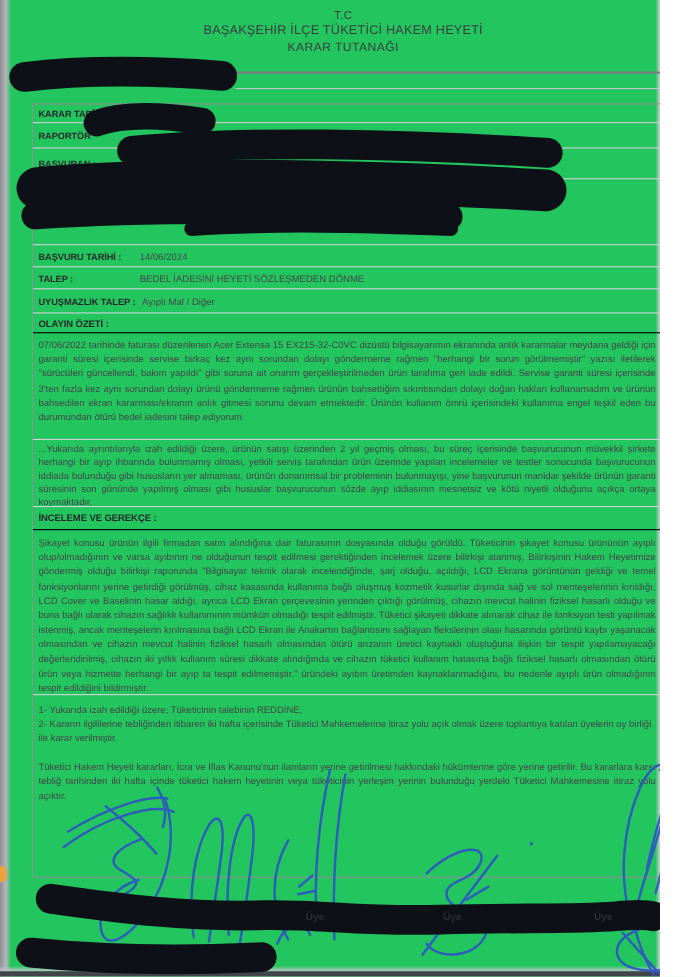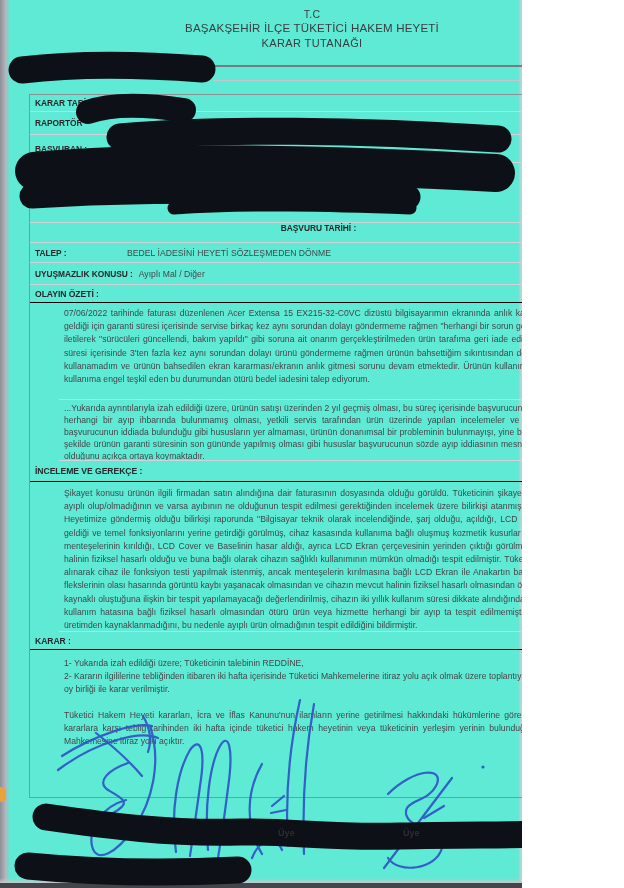--- a/index.html
+++ b/index.html
@@ -1,18 +1,18 @@
 <!DOCTYPE html>
 <html><head>
 <meta charset="utf-8">
 <style>
   html,body{margin:0;padding:0;background:#ffffff;}
   .page{
-    position:relative;width:522px;height:888px;overflow:hidden;
-    background:#5eead4;
+    position:relative;width:600px;height:888px;overflow:hidden;
+    background:#22c55e;
     font-family:"Liberation Sans",sans-serif;
     -webkit-font-smoothing:antialiased;
   }
   
   .edge-left{position:absolute;left:0;top:0;width:10px;height:888px;
     background:linear-gradient(90deg,#8e8e96 0%,#b5b5bc 55%,rgba(250,250,248,0) 100%);}
   .edge-right{position:absolute;right:0;top:0;width:4px;height:888px;
     background:linear-gradient(270deg,#cfcfd5 0%,rgba(250,250,248,0) 100%);}
   .edge-bottom{position:absolute;left:0;top:883px;width:624px;height:5px;background:#43454b;}
   .edge-bottom-soft{position:absolute;left:0;top:878px;width:624px;height:5px;
@@ -28,26 +28,26 @@
   .hr2{position:absolute;left:214px;top:80px;width:389px;height:1px;background:#c6c6cc;}
 
   
   .doc-table{position:absolute;left:29px;top:94px;width:574px;height:704px;
     border:1.3px solid #8f8f96;box-sizing:border-box;background:transparent;}
   .row{display:flex;align-items:center;border-bottom:1px solid #d2d2d8;box-sizing:border-box;padding-left:5px;overflow:hidden;}
   .row .lbl{font-weight:700;font-size:8.4px;color:#27272b;letter-spacing:-.05px;flex:0 0 92px;}
   .row.wide-lbl .lbl{flex:0 0 auto;margin-right:6px;}
   .row .val{font-size:8.6px;color:#46464b;letter-spacing:.05px;}
   .r0{height:17px;} .r1{height:23px;} .r2{height:28px;} .r3{height:60px;}
-  .r4{height:20px;flex-direction:column;} .r5{height:20px;} .r6{height:22px;} .r7{height:22px;}
+  .r4{height:20px;} .r5{height:20px;} .r6{height:22px;} .r7{height:22px;}
   .sec-head{height:18px;display:flex;align-items:center;border-bottom:1px solid #000000;box-sizing:border-box;padding-left:5px;
     font-weight:700;font-size:8.6px;color:#26262a;letter-spacing:-.05px;overflow:hidden;}
   .sec-head.tall{height:21px;}
   .para{border-bottom:1px solid #d2d2d8;box-sizing:border-box;padding:4px 6px 0 5px;
-    font-size:8.6px;line-height:13.2px;color:#45454a;text-align:justify;overflow:hidden;letter-spacing:.02px;margin-left:29px;}
+    font-size:8.6px;line-height:13.2px;color:#45454a;text-align:justify;overflow:hidden;letter-spacing:.02px;}
   .p-olay{height:97px;}
   .p-savunma{height:61px;line-height:12.1px;padding-top:2px;}
   .p-inceleme{height:150px;padding-top:5px;}
   .p-karar{height:109px;border-bottom:none;text-align:left;}
   .p-karar .item{margin:0;padding:0;}
   .p-karar .item1{margin-top:3px;}
   .p-karar .notice{margin-top:12px;text-align:justify;}
 
   
   .uye{position:absolute;top:828px;font-weight:700;font-size:9px;color:#2d2d31;z-index:6;}
@@ -95,33 +95,32 @@
     </div>
     <div class="row r4">
       <span class="lbl">BAŞVURU TARİHİ :</span>
       <span class="val">14/06/2024</span>
     </div>
     <div class="row r5">
       <span class="lbl">TALEP :</span>
       <span class="val">BEDEL İADESİNİ HEYETİ SÖZLEŞMEDEN DÖNME</span>
     </div>
     <div class="row r7 wide-lbl">
-      <span class="lbl">UYUŞMAZLIK KONUSU :</span>
+      <span class="lbl">UYUŞMAZLIK TALEP :</span>
       <span class="val">Ayıplı Mal / Diğer</span>
     </div>
 
     <div class="sec-head">OLAYIN ÖZETİ :</div>
     <div class="para p-olay">07/06/2022 tarihinde faturası düzenlenen Acer Extensa 15 EX215-32-C0VC dizüstü bilgisayarımın ekranında anlık kararmalar meydana geldiği için garanti süresi içerisinde servise birkaç kez aynı sorundan dolayı göndermeme rağmen "herhangi bir sorun görülmemiştir" yazısı iletilerek "sürücüleri güncellendi, bakım yapıldı" gibi soruna ait onarım gerçekleştirilmeden ürün tarafıma geri iade edildi. Servise garanti süresi içerisinde 3'ten fazla kez aynı sorundan dolayı ürünü göndermeme rağmen ürünün bahsettiğim sıkıntısından dolayı doğan hakları kullanamadım ve ürünün bahsedilen ekran kararması/ekranın anlık gitmesi sorunu devam etmektedir. Ürünün kullanım ömrü içerisindeki kullanıma engel teşkil eden bu durumundan ötürü bedel iadesini talep ediyorum.</div>
 
     <div class="para p-savunma">...Yukarıda ayrıntılarıyla izah edildiği üzere, ürünün satışı üzerinden 2 yıl geçmiş olması, bu süreç içerisinde başvurucunun müvekkil şirkete herhangi bir ayıp ihbarında bulunmamış olması, yetkili servis tarafından ürün üzerinde yapılan incelemeler ve testler sonucunda başvurucunun iddiada bulunduğu gibi hususların yer almaması, ürünün donanımsal bir probleminin bulunmayışı, yine başvurunun manidar şekilde ürünün garanti süresinin son gününde yapılmış olması gibi hususlar başvurucunun sözde ayıp iddiasının mesnetsiz ve kötü niyetli olduğunu açıkça ortaya koymaktadır.</div>
 
     <div class="sec-head tall">İNCELEME VE GEREKÇE :</div>
     <div class="para p-inceleme">Şikayet konusu ürünün ilgili firmadan satın alındığına dair faturasının dosyasında olduğu görüldü. Tüketicinin şikayet konusu ürününün ayıplı olup/olmadığının ve varsa ayıbının ne olduğunun tespit edilmesi gerektiğinden incelemek üzere bilirkişi atanmış, Bilirkişinin Hakem Heyetimize göndermiş olduğu bilirkişi raporunda "Bilgisayar teknik olarak incelendiğinde, şarj olduğu, açıldığı, LCD Ekrana görüntünün geldiği ve temel fonksiyonlarını yerine getirdiği görülmüş, cihaz kasasında kullanıma bağlı oluşmuş kozmetik kusurlar dışında sağ ve sol menteşelerinin kırıldığı, LCD Cover ve Baselinin hasar aldığı, ayrıca LCD Ekran çerçevesinin yerinden çıktığı görülmüş, cihazın mevcut halinin fiziksel hasarlı olduğu ve buna bağlı olarak cihazın sağlıklı kullanımının mümkün olmadığı tespit edilmiştir. Tüketici şikayeti dikkate alınarak cihaz ile fonksiyon testi yapılmak istenmiş, ancak menteşelerin kırılmasına bağlı LCD Ekran ile Anakartın bağlantısını sağlayan flekslerinin olası hasarında görüntü kaybı yaşanacak olmasından ve cihazın mevcut halinin fiziksel hasarlı olmasından ötürü arızanın üretici kaynaklı oluştuğuna ilişkin bir tespit yapılamayacağı değerlendirilmiş, cihazın iki yıllık kullanım süresi dikkate alındığında ve cihazın tüketici kullanım hatasına bağlı fiziksel hasarlı olmasından ötürü ürün veya hizmette herhangi bir ayıp ta tespit edilmemiştir." üründeki ayıbın üretimden kaynaklanmadığını, bu nedenle ayıplı ürün olmadığının tespit edildiğini bildirmiştir.</div>
 
-    <div class="sec-head">KARAR :</div>
     <div class="para p-karar">
       <div class="item item1">1- Yukarıda izah edildiği üzere; Tüketicinin talebinin REDDİNE,</div>
       <div class="item">2- Kararın ilgililerine tebliğinden itibaren iki hafta içerisinde Tüketici Mahkemelerine itiraz yolu açık olmak üzere toplantıya katılan üyelerin oy birliği ile karar verilmiştir.</div>
       <div class="notice">Tüketici Hakem Heyeti kararları, İcra ve İflas Kanunu'nun ilamların yerine getirilmesi hakkındaki hükümlerine göre yerine getirilir. Bu kararlara karşı tebliğ tarihinden iki hafta içinde tüketici hakem heyetinin veya tüketicinin yerleşim yerinin bulunduğu yerdeki Tüketici Mahkemesine itiraz yolu açıktır.</div>
     </div>
   </div>
 
   <svg class="ink-layer" viewBox="0 0 624 888" xmlns="http://www.w3.org/2000/svg">
     <g stroke="#2f55c4" stroke-width="2.2" fill="none" stroke-linecap="round" stroke-linejoin="round" opacity="0.92">
 

